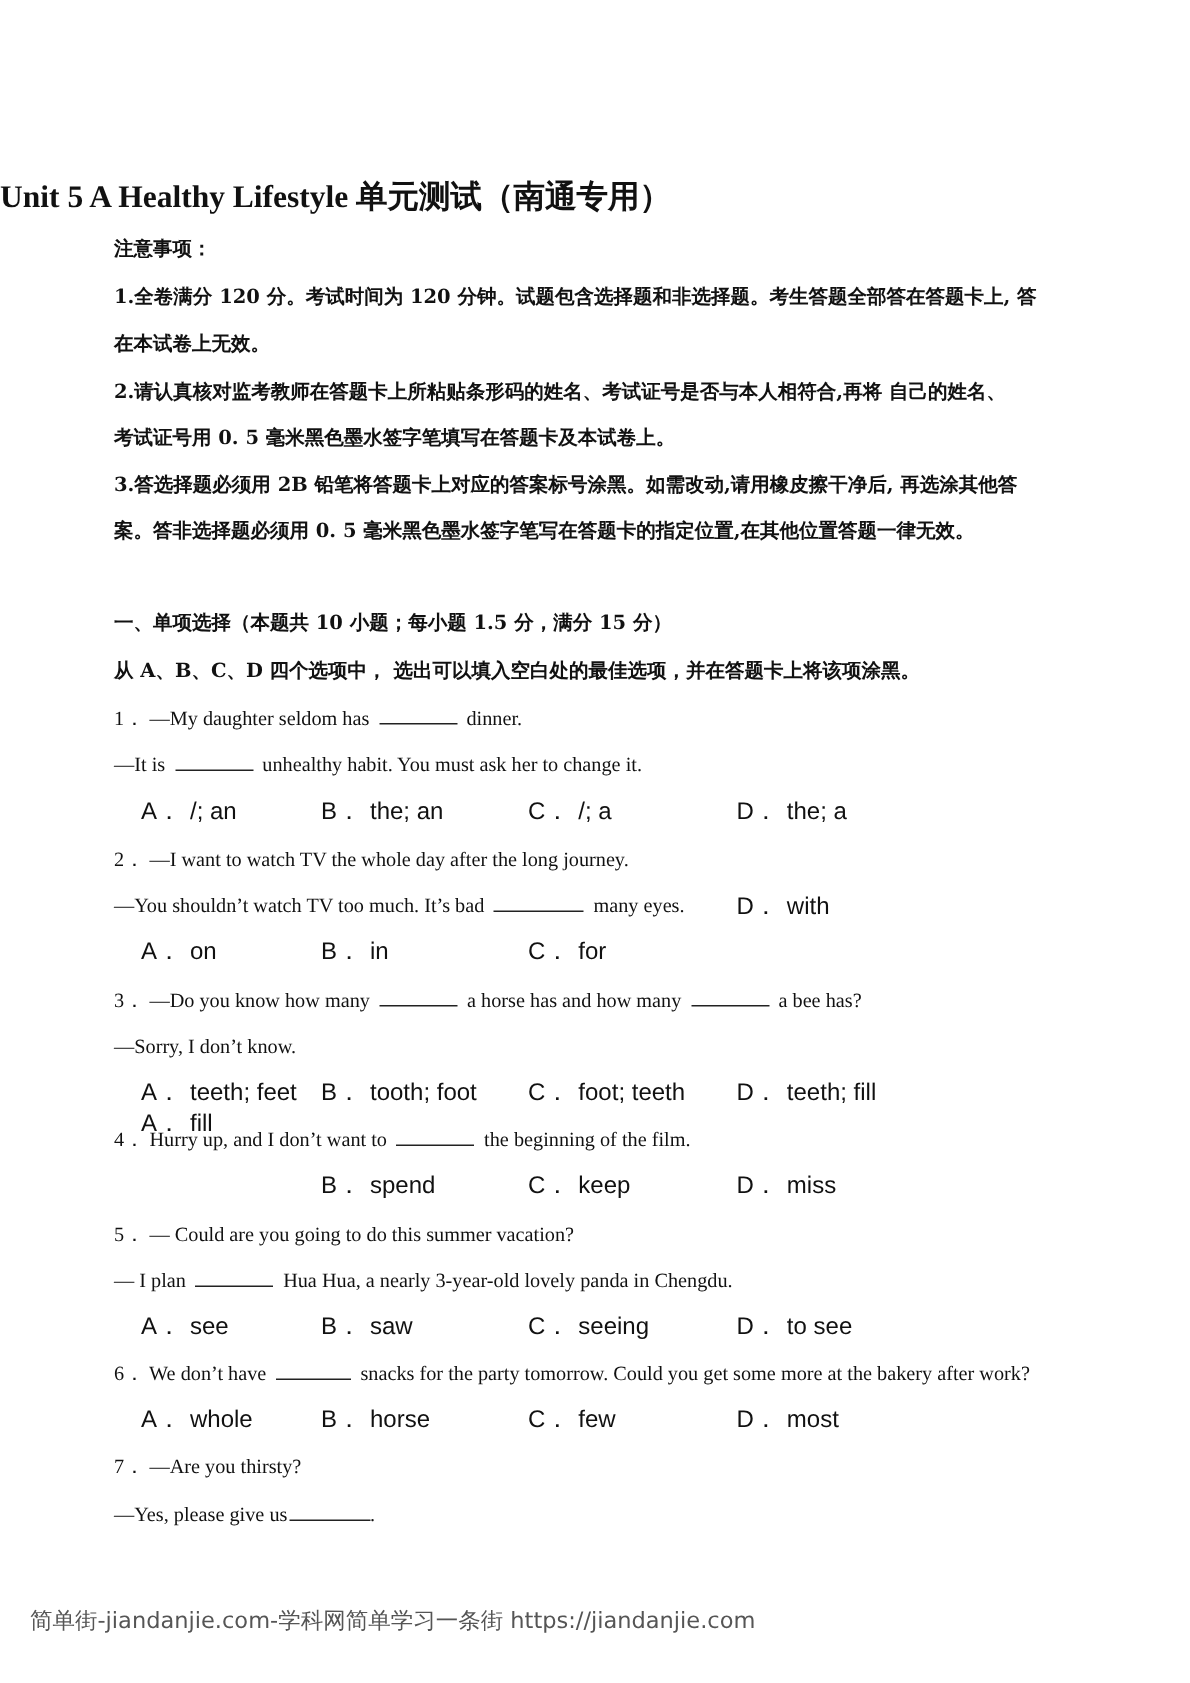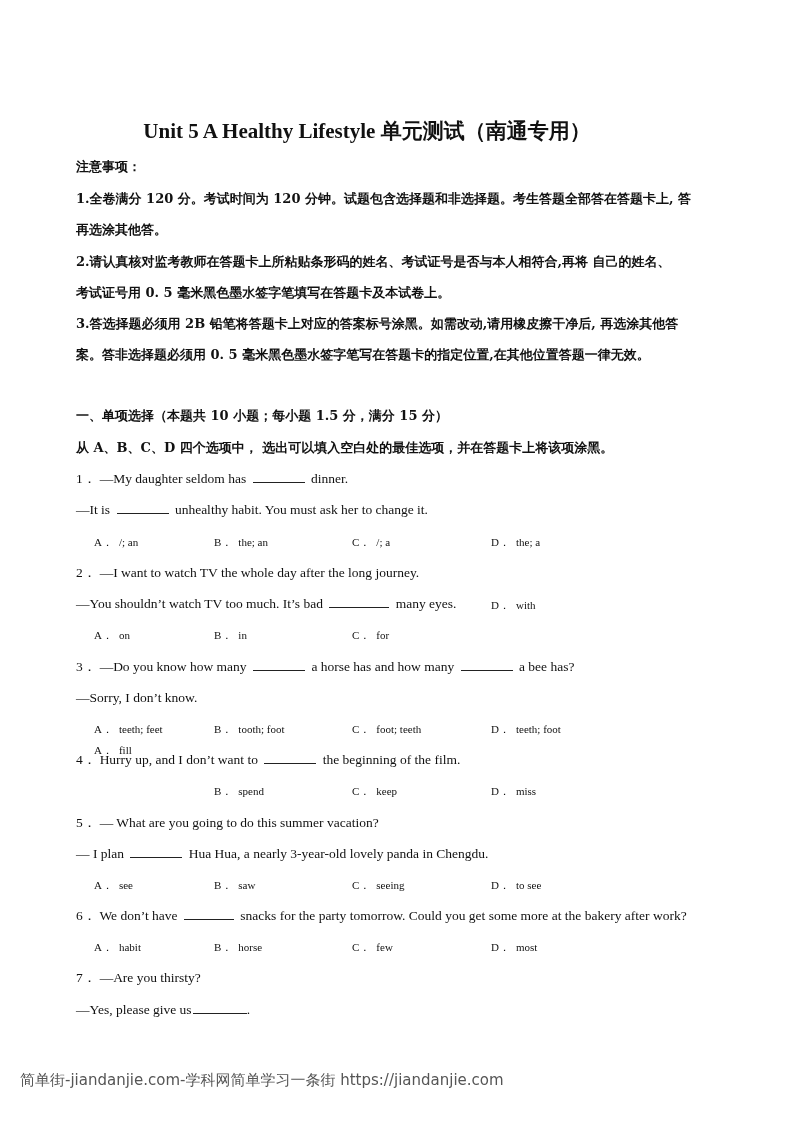--- a/index.html
+++ b/index.html
@@ -3,21 +3,21 @@
 <meta charset="utf-8">
 <style>
   html, body { margin: 0; padding: 0; background: #ffffff; }
   body {
     width: 793px; height: 1122px; position: relative; overflow: hidden;
     font-family: "Liberation Serif", "DejaVu Serif", serif;
     color: #111111;
   }
   .page-title {
     position: absolute; top: 117px; left: 0; width: 734px;
-    text-align: center; font-size: 21px; font-weight: bold; line-height: 28px;
+    font-size: 21px; font-weight: bold; line-height: 28px;
     letter-spacing: 0;
   }
   .notice-heading {
     position: absolute; left: 76px; top: 157px;
     font-size: 13px; font-weight: bold; line-height: 20px;
     font-family: "DejaVu Sans", sans-serif;
   }
   .notice-line {
     position: absolute; left: 76px; font-size: 13px; font-weight: bold;
     line-height: 20px; white-space: nowrap;
@@ -30,41 +30,41 @@
   }
   .q-line {
     position: absolute; left: 76px; font-size: 13.5px; line-height: 20px;
     white-space: nowrap; font-family: "Liberation Serif", serif;
   }
   .blank {
     display: inline-block; border-bottom: 1px solid #222; height: 13px;
     vertical-align: baseline; margin: 0 3px;
   }
   .opt {
-    position: absolute; font-size: 11px; line-height: 20px; white-space: nowrap;
-    font-family: Liberation Serif, serif;
+    position: absolute; font-size: 16px; line-height: 20px; white-space: nowrap;
+    font-family: Liberation Sans, sans-serif;
   }
   .opt .letter { margin-right: 6px; }
   .footer {
     position: absolute; top: 1069px; left: 0; width: 793px; text-align: left;
     font-family: "DejaVu Sans", sans-serif; font-size: 15px; color: #555555;
     line-height: 22px;
     padding-left: 20px;
   }
 </style>
 </head>
 <body>
 
 <div>
 
   <div class="page-title">Unit 5 A Healthy Lifestyle 单元测试（南通专用）</div>
 
   <div class="notice-heading">注意事项：</div>
   <div class="notice-line" style="top:189px">1.全卷满分 120 分。考试时间为 120 分钟。试题包含选择题和非选择题。考生答题全部答在答题卡上, 答</div>
-  <div class="notice-line" style="top:220px">再选涂其他答。</div>
+  <div class="notice-line" style="top:220px">在本试卷上无效。</div>
   <div class="notice-line" style="top:252px">2.请认真核对监考教师在答题卡上所粘贴条形码的姓名、考试证号是否与本人相符合,再将  自己的姓名、</div>
   <div class="notice-line" style="top:283px">考试证号用 0. 5 毫米黑色墨水签字笔填写在答题卡及本试卷上。</div>
   <div class="notice-line" style="top:314px">3.答选择题必须用 2B 铅笔将答题卡上对应的答案标号涂黑。如需改动,请用橡皮擦干净后, 再选涂其他答</div>
   <div class="notice-line" style="top:345px">案。答非选择题必须用 0. 5 毫米黑色墨水签字笔写在答题卡的指定位置,在其他位置答题一律无效。</div>
 
   <div class="section-line" style="top:406px">一、单项选择（本题共 10 小题；每小题 1.5 分，满分 15 分）</div>
   <div class="section-line" style="top:438px">从 A、B、C、D 四个选项中，  选出可以填入空白处的最佳选项，并在答题卡上将该项涂黑。</div>
 
   <div class="q-line" style="top:469px">
     <span>1．</span>
@@ -103,54 +103,54 @@
     <span>a horse has and how many</span>
     <span class="blank" style="width:52px"></span>
     <span>a bee has?</span>
   </div>
   <div class="q-line" style="top:688px">
     <span>—Sorry, I don’t know.</span>
   </div>
   <div class="opt" style="left:94px;top:719px"><span class="letter">A．</span><span>teeth; feet</span></div>
   <div class="opt" style="left:214px;top:719px"><span class="letter">B．</span><span>tooth; foot</span></div>
   <div class="opt" style="left:352px;top:719px"><span class="letter">C．</span><span>foot; teeth</span></div>
-  <div class="opt" style="left:491px;top:719px"><span class="letter">D．</span><span>teeth; foot</span></div>
+  <div class="opt" style="left:491px;top:719px"><span class="letter">D．</span><span>teeth; fill</span></div>
 
   <div class="q-line" style="top:750px">
     <span>4．</span>
     <span>Hurry up, and I don’t want to</span>
     <span class="blank" style="width:52px"></span>
     <span>the beginning of the film.</span>
   </div>
   <div class="opt" style="left:94px;top:740px"><span class="letter">A．</span><span>fill</span></div>
   <div class="opt" style="left:214px;top:781px"><span class="letter">B．</span><span>spend</span></div>
   <div class="opt" style="left:352px;top:781px"><span class="letter">C．</span><span>keep</span></div>
   <div class="opt" style="left:491px;top:781px"><span class="letter">D．</span><span>miss</span></div>
 
   <div class="q-line" style="top:813px">
     <span>5．</span>
-    <span>— What are you going to do this summer vacation?</span>
+    <span>— Could are you going to do this summer vacation?</span>
   </div>
   <div class="q-line" style="top:844px">
     <span>— I plan</span>
     <span class="blank" style="width:52px"></span>
     <span>Hua Hua, a nearly 3-year-old lovely panda in Chengdu.</span>
   </div>
   <div class="opt" style="left:94px;top:875px"><span class="letter">A．</span><span>see</span></div>
   <div class="opt" style="left:214px;top:875px"><span class="letter">B．</span><span>saw</span></div>
   <div class="opt" style="left:352px;top:875px"><span class="letter">C．</span><span>seeing</span></div>
   <div class="opt" style="left:491px;top:875px"><span class="letter">D．</span><span>to see</span></div>
 
   <div class="q-line" style="top:906px">
     <span>6．</span>
     <span>We don’t have</span>
     <span class="blank" style="width:50px"></span>
     <span>snacks for the party tomorrow. Could you get some more at the bakery after work?</span>
   </div>
-  <div class="opt" style="left:94px;top:937px"><span class="letter">A．</span><span>habit</span></div>
+  <div class="opt" style="left:94px;top:937px"><span class="letter">A．</span><span>whole</span></div>
   <div class="opt" style="left:214px;top:937px"><span class="letter">B．</span><span>horse</span></div>
   <div class="opt" style="left:352px;top:937px"><span class="letter">C．</span><span>few</span></div>
   <div class="opt" style="left:491px;top:937px"><span class="letter">D．</span><span>most</span></div>
 
   <div class="q-line" style="top:968px">
     <span>7．</span>
     <span>—Are you thirsty?</span>
   </div>
   <div class="q-line" style="top:1000px">
     <span>—Yes, please give us</span><span class="blank" style="width:54px;margin:0 0 0 1px"></span><span>.</span>

